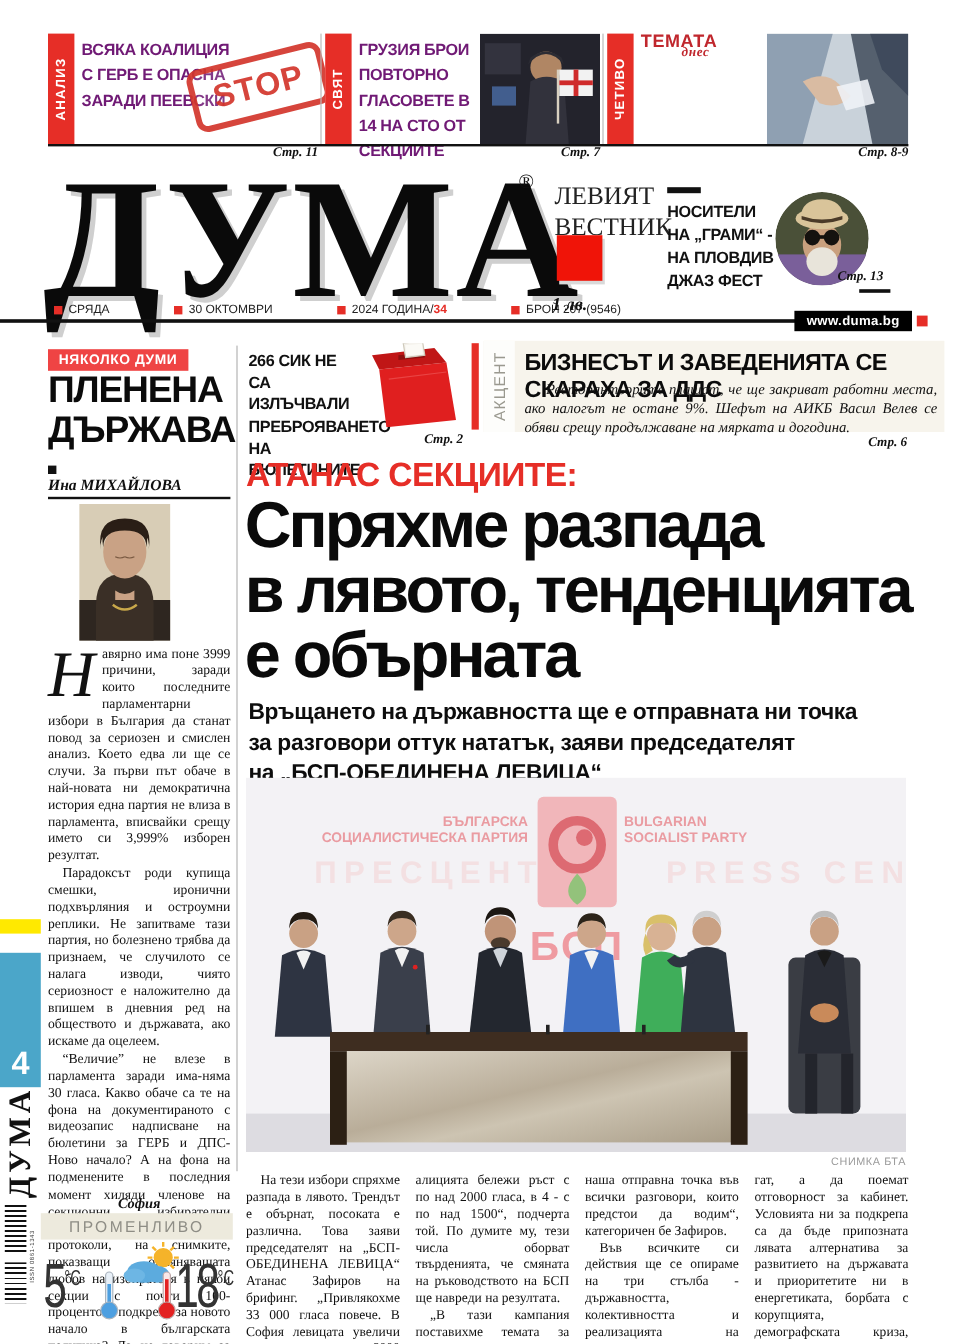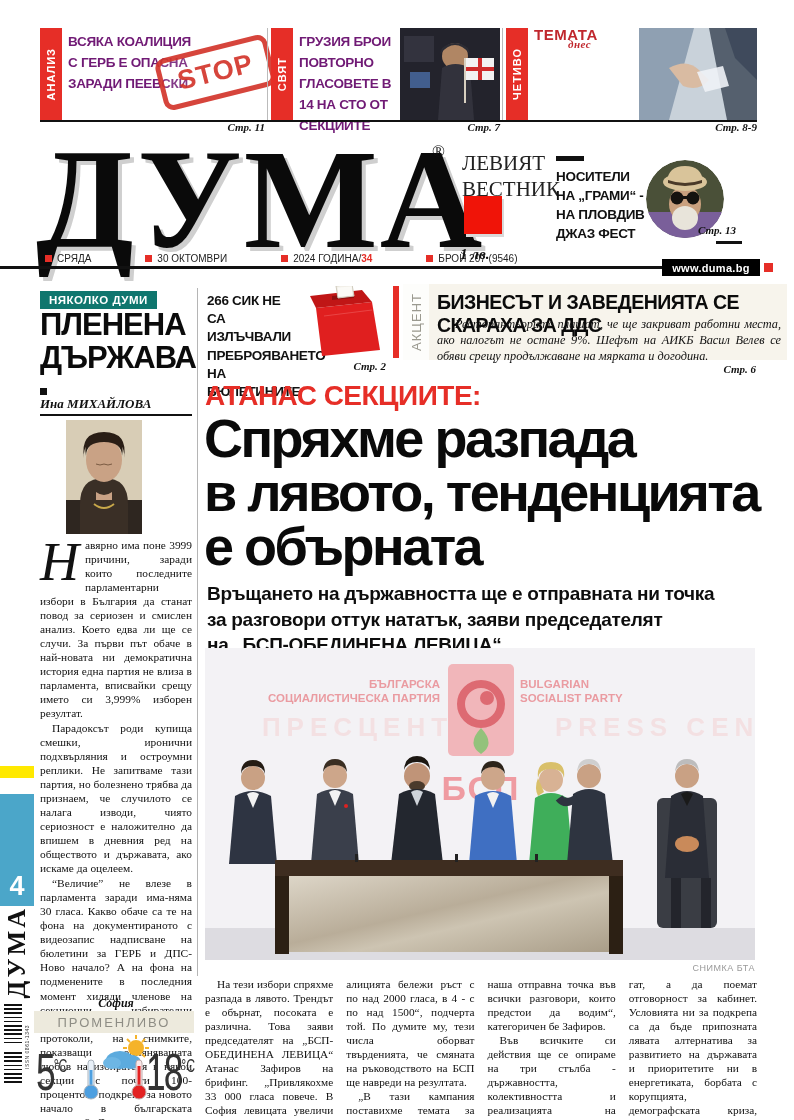--- a/index.html
+++ b/index.html
@@ -30,21 +30,21 @@
   
   .dateline{position:absolute;left:45px;top:253px;font-size:10px;color:#222;display:flex;gap:16px;}
   .dl-item{display:flex;align-items:center;margin-right:38px;}
   .dl-sq{width:7px;height:7px;background:#e62e27;margin-right:5px;flex:none;}
   .dl-red{color:#e62e27;font-weight:bold;}
   .price{position:absolute;left:460px;top:246px;font-family:"Liberation Serif",serif;font-style:italic;font-weight:bold;font-size:15px;}
   .blackrule{position:absolute;left:0;top:266px;width:757px;height:3px;background:#111;}
   .sitebox{position:absolute;left:662px;top:259px;width:98px;height:17px;background:#000;color:#fff;font-weight:bold;font-size:11px;display:flex;align-items:center;justify-content:center;letter-spacing:.3px;}
   .sitesq{position:absolute;left:764px;top:263px;width:9px;height:9px;background:#e62e27;}
   
-  .rubric{position:absolute;left:40px;top:291px;background:#0f766e;color:#fff;font-weight:bold;font-size:11.5px;padding:3px 9px;letter-spacing:.5px;}
+  .rubric{position:absolute;left:40px;top:291px;background:#ef4444;color:#fff;font-weight:bold;font-size:11.5px;padding:3px 9px;letter-spacing:.5px;}
   .edit-title{position:absolute;left:40px;top:308px;font-weight:900;font-size:31px;line-height:1.08;letter-spacing:-1px;color:#0b0b0b;}
   .author-sq{position:absolute;left:40px;top:388px;width:7px;height:7px;background:#111;}
   .author{position:absolute;left:40px;top:396px;font-family:"Liberation Serif",serif;font-style:italic;font-weight:bold;font-size:13px;}
   .edit-hr{position:absolute;left:40px;top:414px;width:152px;border-top:2px solid #111;}
   .portrait{position:absolute;left:66px;top:420px;width:76px;height:114px;}
   .edit-body{position:absolute;left:40px;top:538px;width:152px;font-family:"Liberation Serif",serif;font-size:11.4px;line-height:1.23;text-align:justify;color:#111;}
   .edit-body p{margin:0 0 1px 0;}
   .edit-body p.ind{text-indent:12px;}
   .dropcap{float:left;font-family:"Liberation Serif",serif;font-style:italic;font-size:54px;line-height:.78;margin:3px 6px 0 0;}
   

